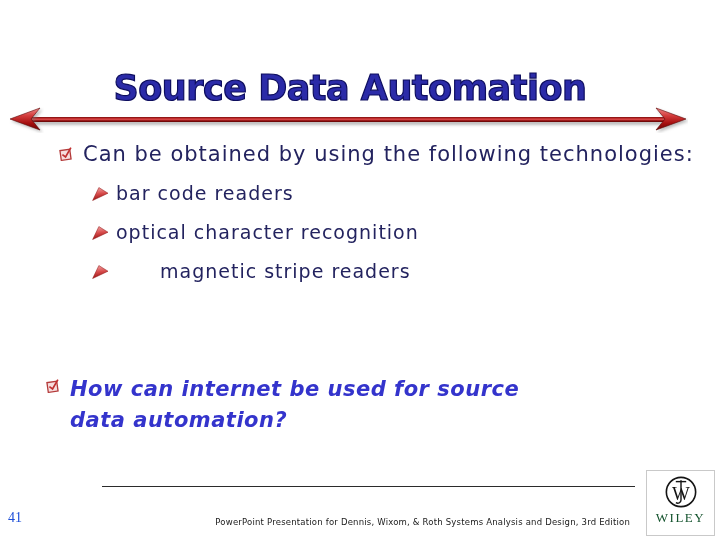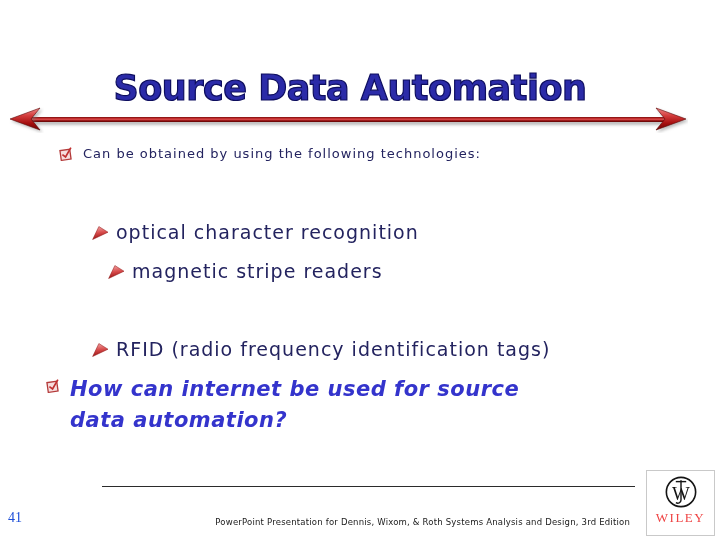--- a/index.html
+++ b/index.html
@@ -25,21 +25,21 @@
   .ah { position:absolute; top:106px; }
   .ah.left  { left:8px; }
   .ah.right { left:652px; }
 
   
   .bullet-row { position:absolute; display:flex; align-items:flex-start; }
   .l1-icon { flex:0 0 auto; margin-top:4px; margin-right:9px; }
   .l2-icon { flex:0 0 auto; margin-top:6px; margin-right:7px; }
 
   .l1-text {
-    font-size:13px; letter-spacing:1px; color:#23235F; line-height:24px;
+    font-size:21px; letter-spacing:1px; color:#23235F; line-height:24px;
   }
   .l2-text {
     font-size:19px; letter-spacing:1px; color:#23235F; line-height:24px;
   }
   .question-text {
     font-size:21px; font-weight:bold; font-style:italic; letter-spacing:0.5px;
     color:#3434CC; line-height:31px; width:500px;
   }
 
   
@@ -56,21 +56,21 @@
 
   
   .logo-box {
     position:absolute; left:646px; top:470px; width:69px; height:66px;
     border:1px solid #c9c9c9; background:#fff; box-sizing:border-box;
     display:flex; flex-direction:column; align-items:center; justify-content:flex-start;
     padding-top:4px;
   }
   .logo-wordmark {
     font-family:"Liberation Serif","DejaVu Serif",serif; font-size:13px;
-    letter-spacing:1.5px; color:#ef4444; margin-top:1px;
+    letter-spacing:1.5px; color:#14532d; margin-top:1px;
   }
 </style>
 </head>
 <body>
 
 <svg width="0" height="0" style="position:absolute">
   <defs>
     <linearGradient id="redGrad" x1="0" y1="0" x2="0" y2="1">
       <stop offset="0" stop-color="#ef8a8a"></stop>
       <stop offset="0.35" stop-color="#d33c3c"></stop>
@@ -100,48 +100,48 @@
   <div class="bullet-row" style="left:59px; top:142px; width:640px;">
     <svg class="l1-icon" width="15" height="15" viewBox="0 0 16 16">
       <g transform="rotate(-8 8 8)">
         <rect x="1.5" y="4" width="10.5" height="10.5" fill="#f6dddd" stroke="#b43a3a" stroke-width="1.4"></rect>
         <path d="M3.5 8.5 L6.5 11.5 L13.5 2.5" fill="none" stroke="#c03030" stroke-width="1.8"></path>
       </g>
     </svg>
     <div class="l1-text">Can be obtained by using the following technologies:</div>
   </div>
 
+  <div class="bullet-row" style="left:92px; top:181px;">
+    <svg class="l2-icon" width="17" height="14" viewBox="0 0 18 14">
+      <g transform="rotate(-6 9 7)">
+        <polygon points="0,13 8,0 17,7" fill="url(#arrowBulletGrad)" stroke="#8c1010" stroke-width="0.5"></polygon>
+      </g>
+    </svg>
+    <div class="l2-text">bar code readers</div>
+  </div>
 
   <div class="bullet-row" style="left:92px; top:220px;">
     <svg class="l2-icon" width="17" height="14" viewBox="0 0 18 14">
       <g transform="rotate(-6 9 7)">
         <polygon points="0,13 8,0 17,7" fill="url(#arrowBulletGrad)" stroke="#8c1010" stroke-width="0.5"></polygon>
       </g>
     </svg>
     <div class="l2-text">optical character recognition</div>
   </div>
 
-  <div class="bullet-row" style="left:108px; top:259px;">
+  <div class="bullet-row" style="left:92px; top:259px;gap:44px;">
     <svg class="l2-icon" width="17" height="14" viewBox="0 0 18 14">
       <g transform="rotate(-6 9 7)">
         <polygon points="0,13 8,0 17,7" fill="url(#arrowBulletGrad)" stroke="#8c1010" stroke-width="0.5"></polygon>
       </g>
     </svg>
     <div class="l2-text">magnetic stripe readers</div>
   </div>
 
 
-  <div class="bullet-row" style="left:92px; top:337px;">
-    <svg class="l2-icon" width="17" height="14" viewBox="0 0 18 14">
-      <g transform="rotate(-6 9 7)">
-        <polygon points="0,13 8,0 17,7" fill="url(#arrowBulletGrad)" stroke="#8c1010" stroke-width="0.5"></polygon>
-      </g>
-    </svg>
-    <div class="l2-text">RFID (radio frequency identification tags)</div>
-  </div>
 
   <div class="bullet-row" style="left:46px; top:374px; width:620px;">
     <svg class="l1-icon" width="15" height="15" viewBox="0 0 16 16">
       <g transform="rotate(-8 8 8)">
         <rect x="1.5" y="4" width="10.5" height="10.5" fill="#f6dddd" stroke="#b43a3a" stroke-width="1.4"></rect>
         <path d="M3.5 8.5 L6.5 11.5 L13.5 2.5" fill="none" stroke="#c03030" stroke-width="1.8"></path>
       </g>
     </svg>
     <div class="question-text">How can internet be used for source data automation?</div>
   </div>

